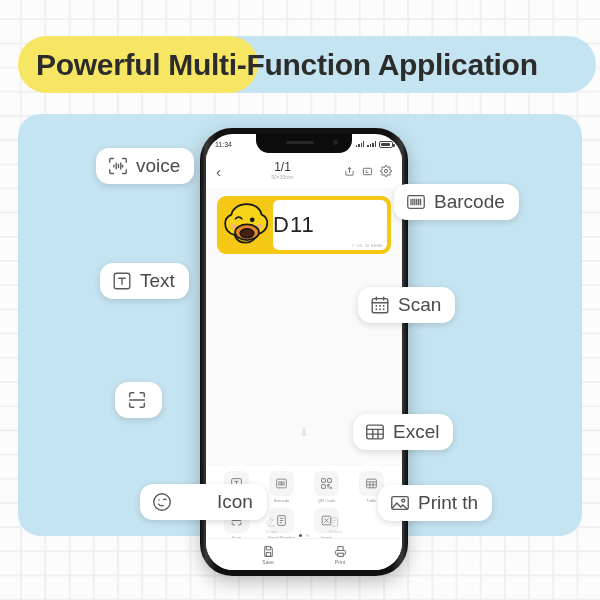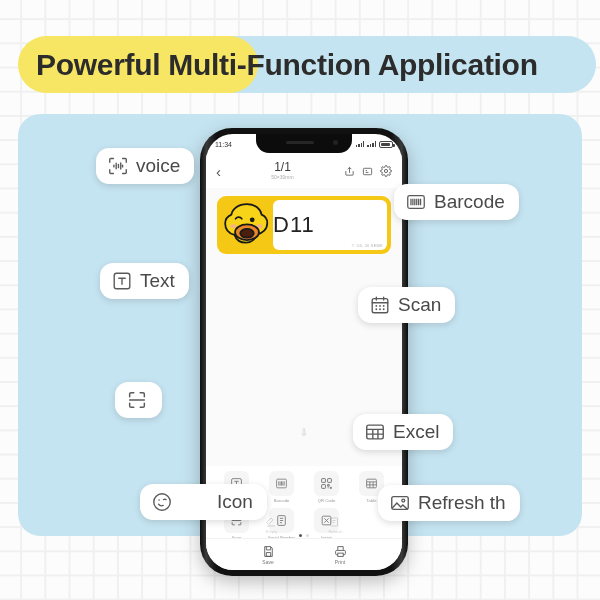--- a/index.html
+++ b/index.html
@@ -530,14 +530,14 @@
 </div>
 
 <div class="chip" id="chip-figure">
   <span class="chip-icon">
     <svg width="22" height="22" viewBox="0 0 24 24" fill="none" stroke="currentColor" stroke-width="1.5">
       <rect x="3" y="5" width="18" height="14" rx="2"></rect>
       <circle cx="15.6" cy="9.4" r="1.6"></circle>
       <path d="M3.6 17.4l5-5.4 4.2 4.4 2.3-2.2 5.3 5"></path>
     </svg>
   </span>
-  <span class="chip-label">Refresh th</span>
+  <span class="chip-label">Print th</span>
 </div>
 
 </body></html>

